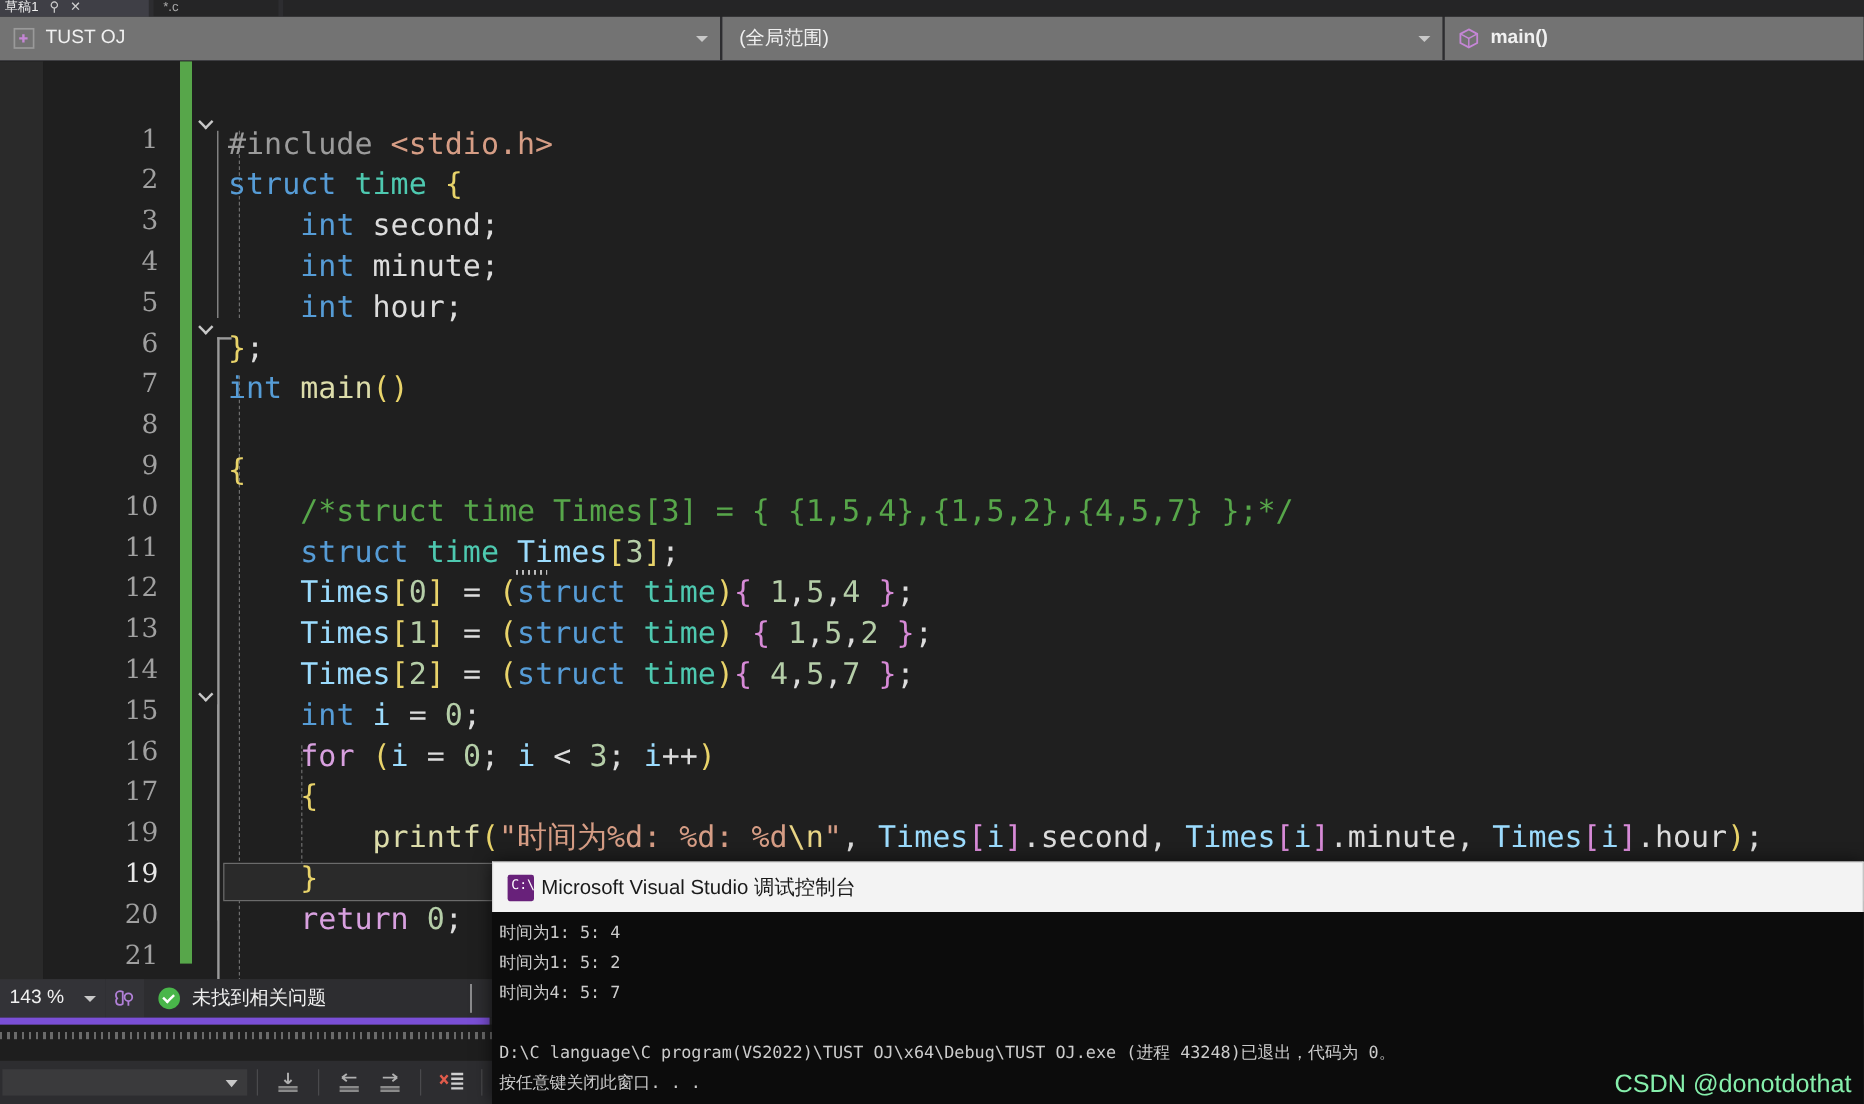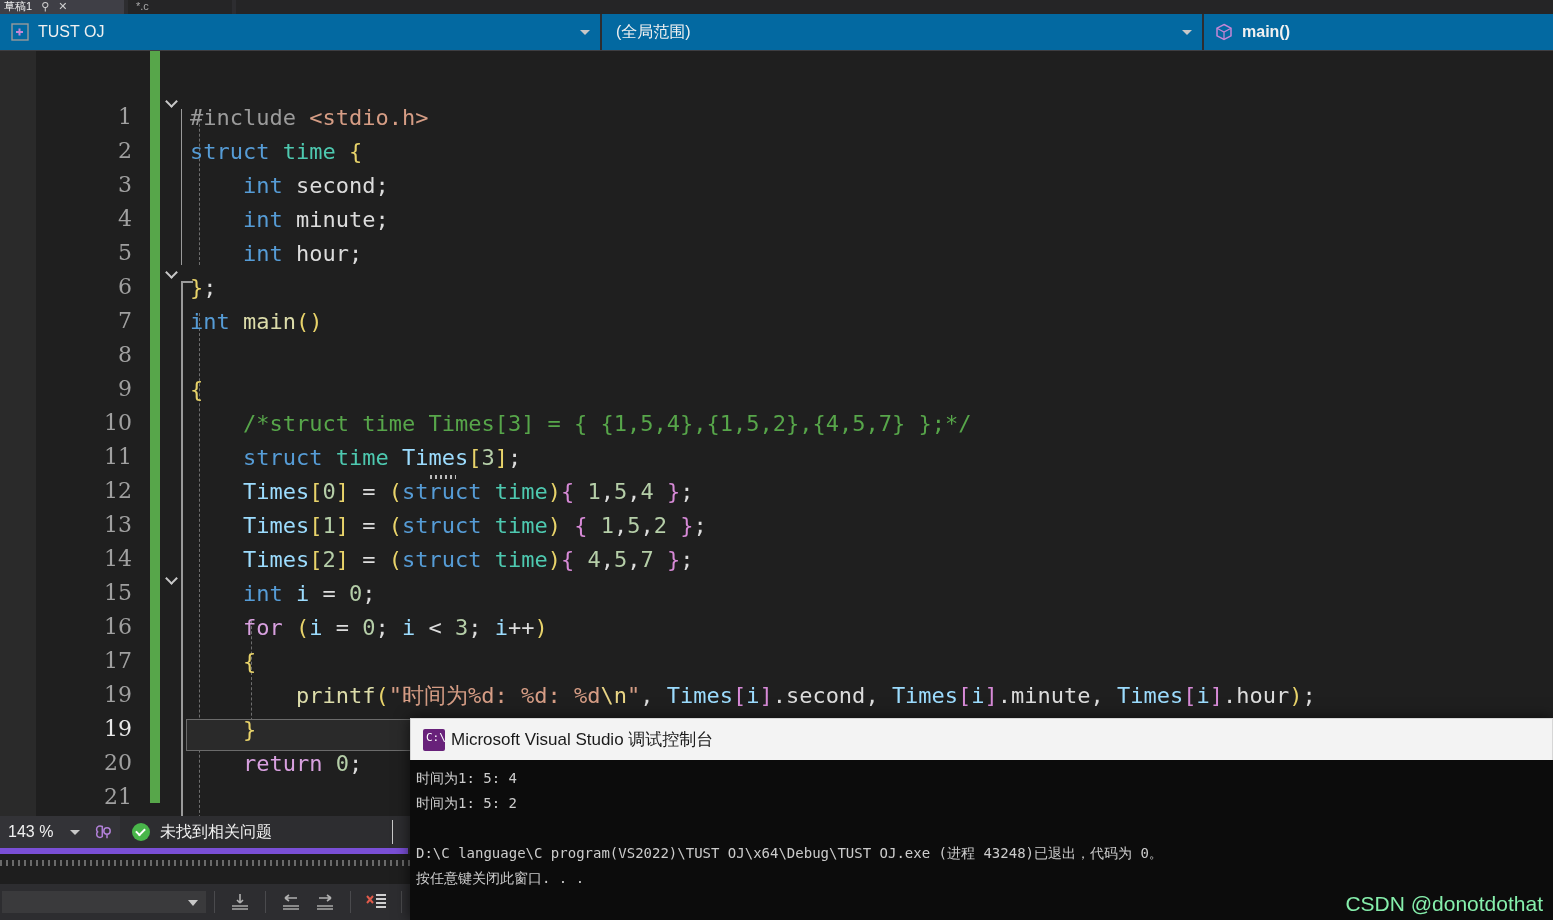--- a/index.html
+++ b/index.html
@@ -16,40 +16,40 @@
   #tab-active .tl{padding-left:4px;display:inline-block;}
   #tab-active .pin,#tab-active .cls{display:inline-block;color:#cfcfcf;padding-left:6px;}
   #tab-inactive{position:absolute;left:128px;top:0;width:104px;height:14px;background:#252526;
       color:#a8a8a8;font-size:11px;line-height:13px;overflow:hidden;white-space:nowrap;}
   #tab-inactive .tl{padding-left:8px;display:inline-block;}
   #tabstrip-rest{position:absolute;left:236px;top:0;right:0;height:14px;background:#252526;}
 
   
   #navbar{position:absolute;left:0;top:14px;width:1553px;height:36px;background:#2d2d30;
      border-bottom:1px solid #3e3e42;display:flex;align-items:stretch;}
-  .navcell{display:flex;align-items:center;height:36px;position:relative;background:#0369a1;}
+  .navcell{display:flex;align-items:center;height:36px;position:relative;background:#737373;}
   .navcell.c1{width:600px;}
   .navcell.c2{width:600px;margin-left:2px;}
   .navcell.c3{flex:1;margin-left:2px;font-weight:bold;}
   .navlabel{color:#f0f0f0;font-size:16px;white-space:nowrap;overflow:hidden;}
   .navicon{width:20px;height:20px;margin:0 8px 0 10px;flex:0 0 auto;position:relative;}
   .caret{position:absolute;right:10px;top:50%;margin-top:-2px;width:0;height:0;
      border-left:5px solid transparent;border-right:5px solid transparent;border-top:5px solid #c8c8c8;}
 
   
   #editor{position:absolute;left:0;top:51px;width:1553px;height:765px;background:#1f1f1f;overflow:hidden;}
   #leftstrip{position:absolute;left:0;top:0;width:36px;height:765px;background:#2a2a2a;}
   #gutter{position:absolute;left:36px;top:0;width:114px;height:765px;background:#1f1f1f;}
   #codearea{position:absolute;left:150px;top:0;right:0;height:765px;}
   #changebar{position:absolute;left:150px;top:0;width:10px;height:752px;background:#57a64a;}
 
   .ln{position:absolute;right:18px;color:#a0a0a0;font-size:22px;
       font-family:"DejaVu Serif", serif;line-height:1;}
   .cl{position:absolute;left:0;white-space:pre;font-family:"DejaVu Sans Mono", monospace;
-      font-size:22px;line-height:1;letter-spacing:0px;}
+      font-size:25px;line-height:1;letter-spacing:0px;}
 
   .t-pre{color:#9b9b9b;}       
   .t-hdr{color:#d69d85;}       
   .t-kw{color:#569cd6;}        
   .t-ctl{color:#d8a0df;}       
   .t-type{color:#4ec9b0;}      
   .t-id{color:#dcdcdc;}        
   .t-var{color:#9cdcfe;}       
   .t-fn{color:#dcdcaa;}        
   .t-num{color:#b5cea8;}       
@@ -286,19 +286,20 @@
 <div id="console">
   <div id="consoletitle">
     <span id="consoleicon">
         <span>C:\</span>
       </span>
     <span id="consoletitletext">Microsoft Visual Studio 调试控制台</span>
   </div>
   <div id="consolebody">
     <div class="cline">时间为1: 5: 4</div>
     <div class="cline">时间为1: 5: 2</div>
+    <div class="cline">时间为4: 5: 7</div>
     <div class="cline">&nbsp;</div>
     <div class="cline">D:\C language\C program(VS2022)\TUST OJ\x64\Debug\TUST OJ.exe (进程 43248)已退出，代码为 0。</div>
     <div class="cline">按任意键关闭此窗口. . .</div>
   </div>
 </div>
 
 <div id="watermark">CSDN @donotdothat</div>
 
 </body></html>

